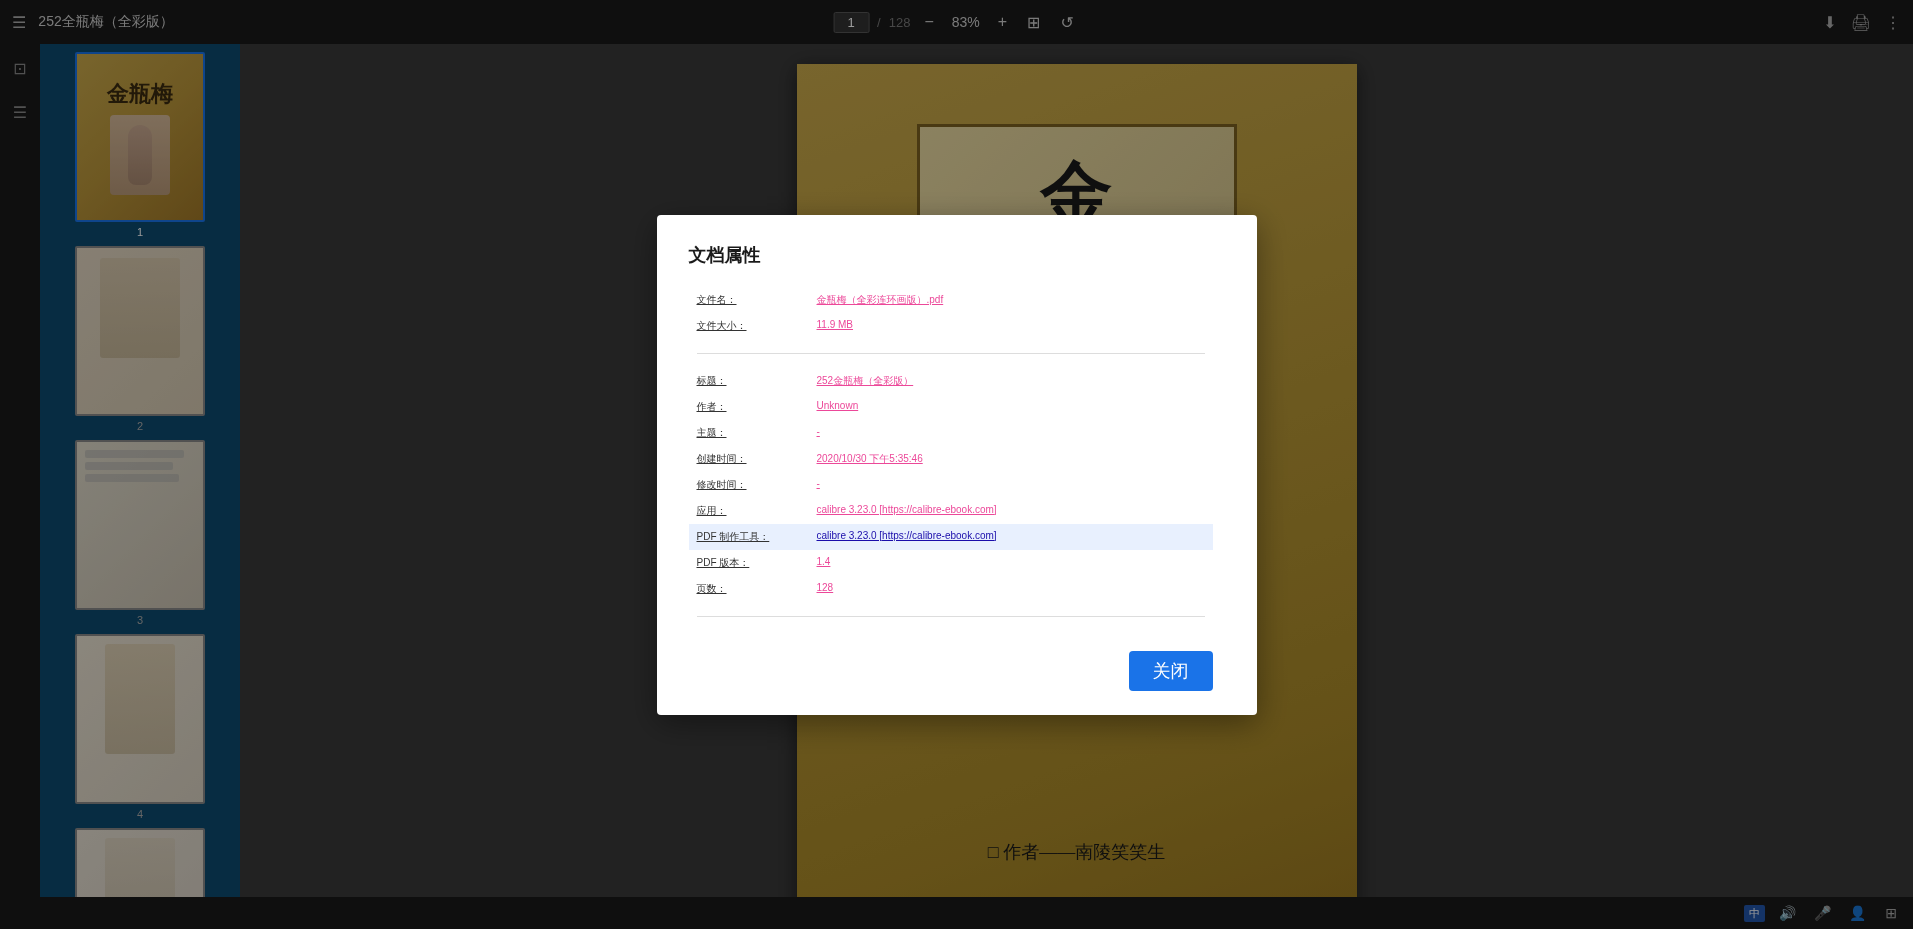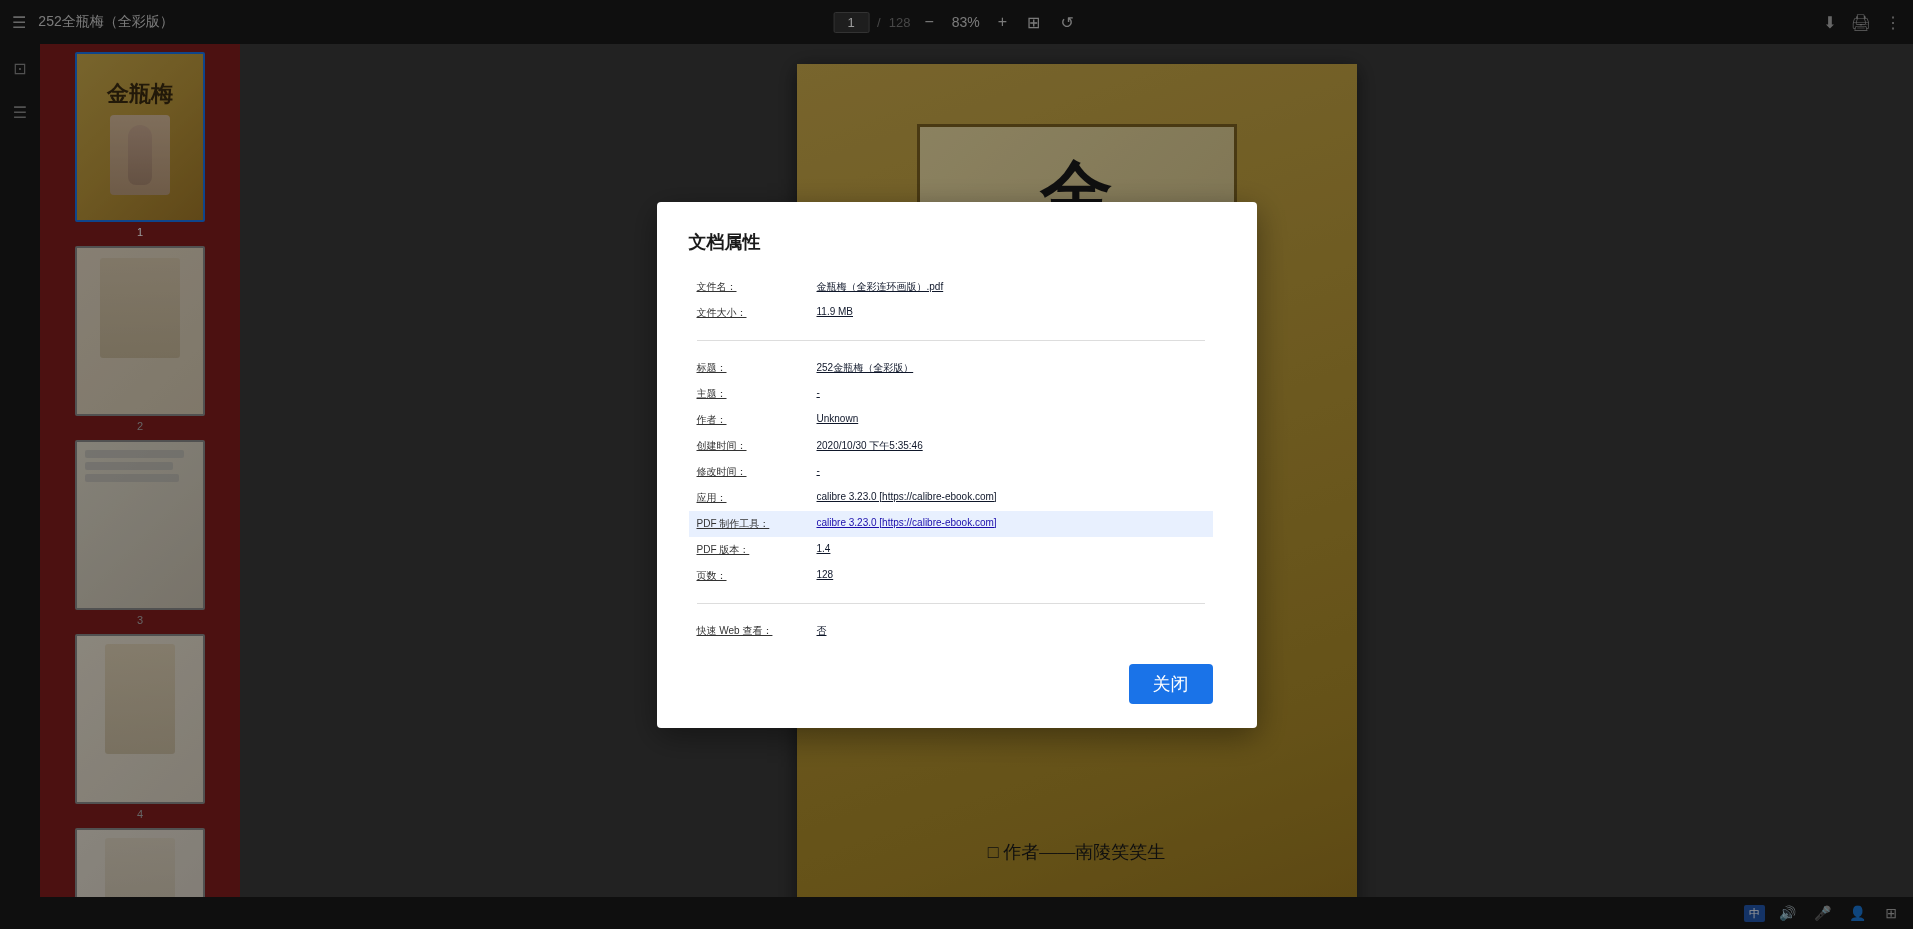--- a/index.html
+++ b/index.html
@@ -110,21 +110,21 @@
       height: 28px;
       display: flex;
       align-items: center;
       justify-content: center;
       border-radius: 3px;
     }
 
     
     .thumbnail-panel {
       width: 200px;
-      background: #7f1d1d;
+      background: #0c4a6e;
       overflow-y: auto;
       flex-shrink: 0;
       padding: 8px;
       display: flex;
       flex-direction: column;
       gap: 8px;
     }
     .thumbnail-panel::-webkit-scrollbar { width: 6px; }
     .thumbnail-panel::-webkit-scrollbar-track { background: #2a2a2a; }
     .thumbnail-panel::-webkit-scrollbar-thumb { background: #555; border-radius: 3px; }
@@ -300,21 +300,21 @@
       color: #333;
       vertical-align: top;
       text-decoration: underline;
     }
     .props-table td:first-child {
       color: #333;
       white-space: nowrap;
       width: 120px;
     }
     .props-table td:last-child {
-      color: #0f172a;
+      color: #ec4899;
     }
     .props-divider {
       border: none;
       border-top: 1px solid #ddd;
       margin: 8px 0;
     }
     .dialog-footer {
       display: flex;
       justify-content: flex-end;
       margin-top: 20px;
@@ -531,26 +531,26 @@
         <tr>
             <td colspan="2">
               <hr class="props-divider">
             </td>
           </tr>
         <tr>
           <td>标题：</td>
           <td>252金瓶梅（全彩版）</td>
         </tr>
         <tr>
+          <td>作者：</td>
+          <td>Unknown</td>
+        </tr>
+        <tr>
           <td>主题：</td>
           <td>-</td>
-        </tr>
-        <tr>
-          <td>作者：</td>
-          <td>Unknown</td>
         </tr>
         <tr>
           <td>创建时间：</td>
           <td>2020/10/30 下午5:35:46</td>
         </tr>
         <tr>
           <td>修改时间：</td>
           <td>-</td>
         </tr>
         <tr>
@@ -567,24 +567,20 @@
         </tr>
         <tr>
           <td>页数：</td>
           <td>128</td>
         </tr>
         <tr>
             <td colspan="2">
               <hr class="props-divider">
             </td>
           </tr>
-        <tr>
-          <td>快速 Web 查看：</td>
-          <td>否</td>
-        </tr>
       </tbody>
     </table>
 
     <div class="dialog-footer">
       <button class="close-btn">关闭</button>
     </div>
   </div>
 </div>
 
 <div class="status-bar">

